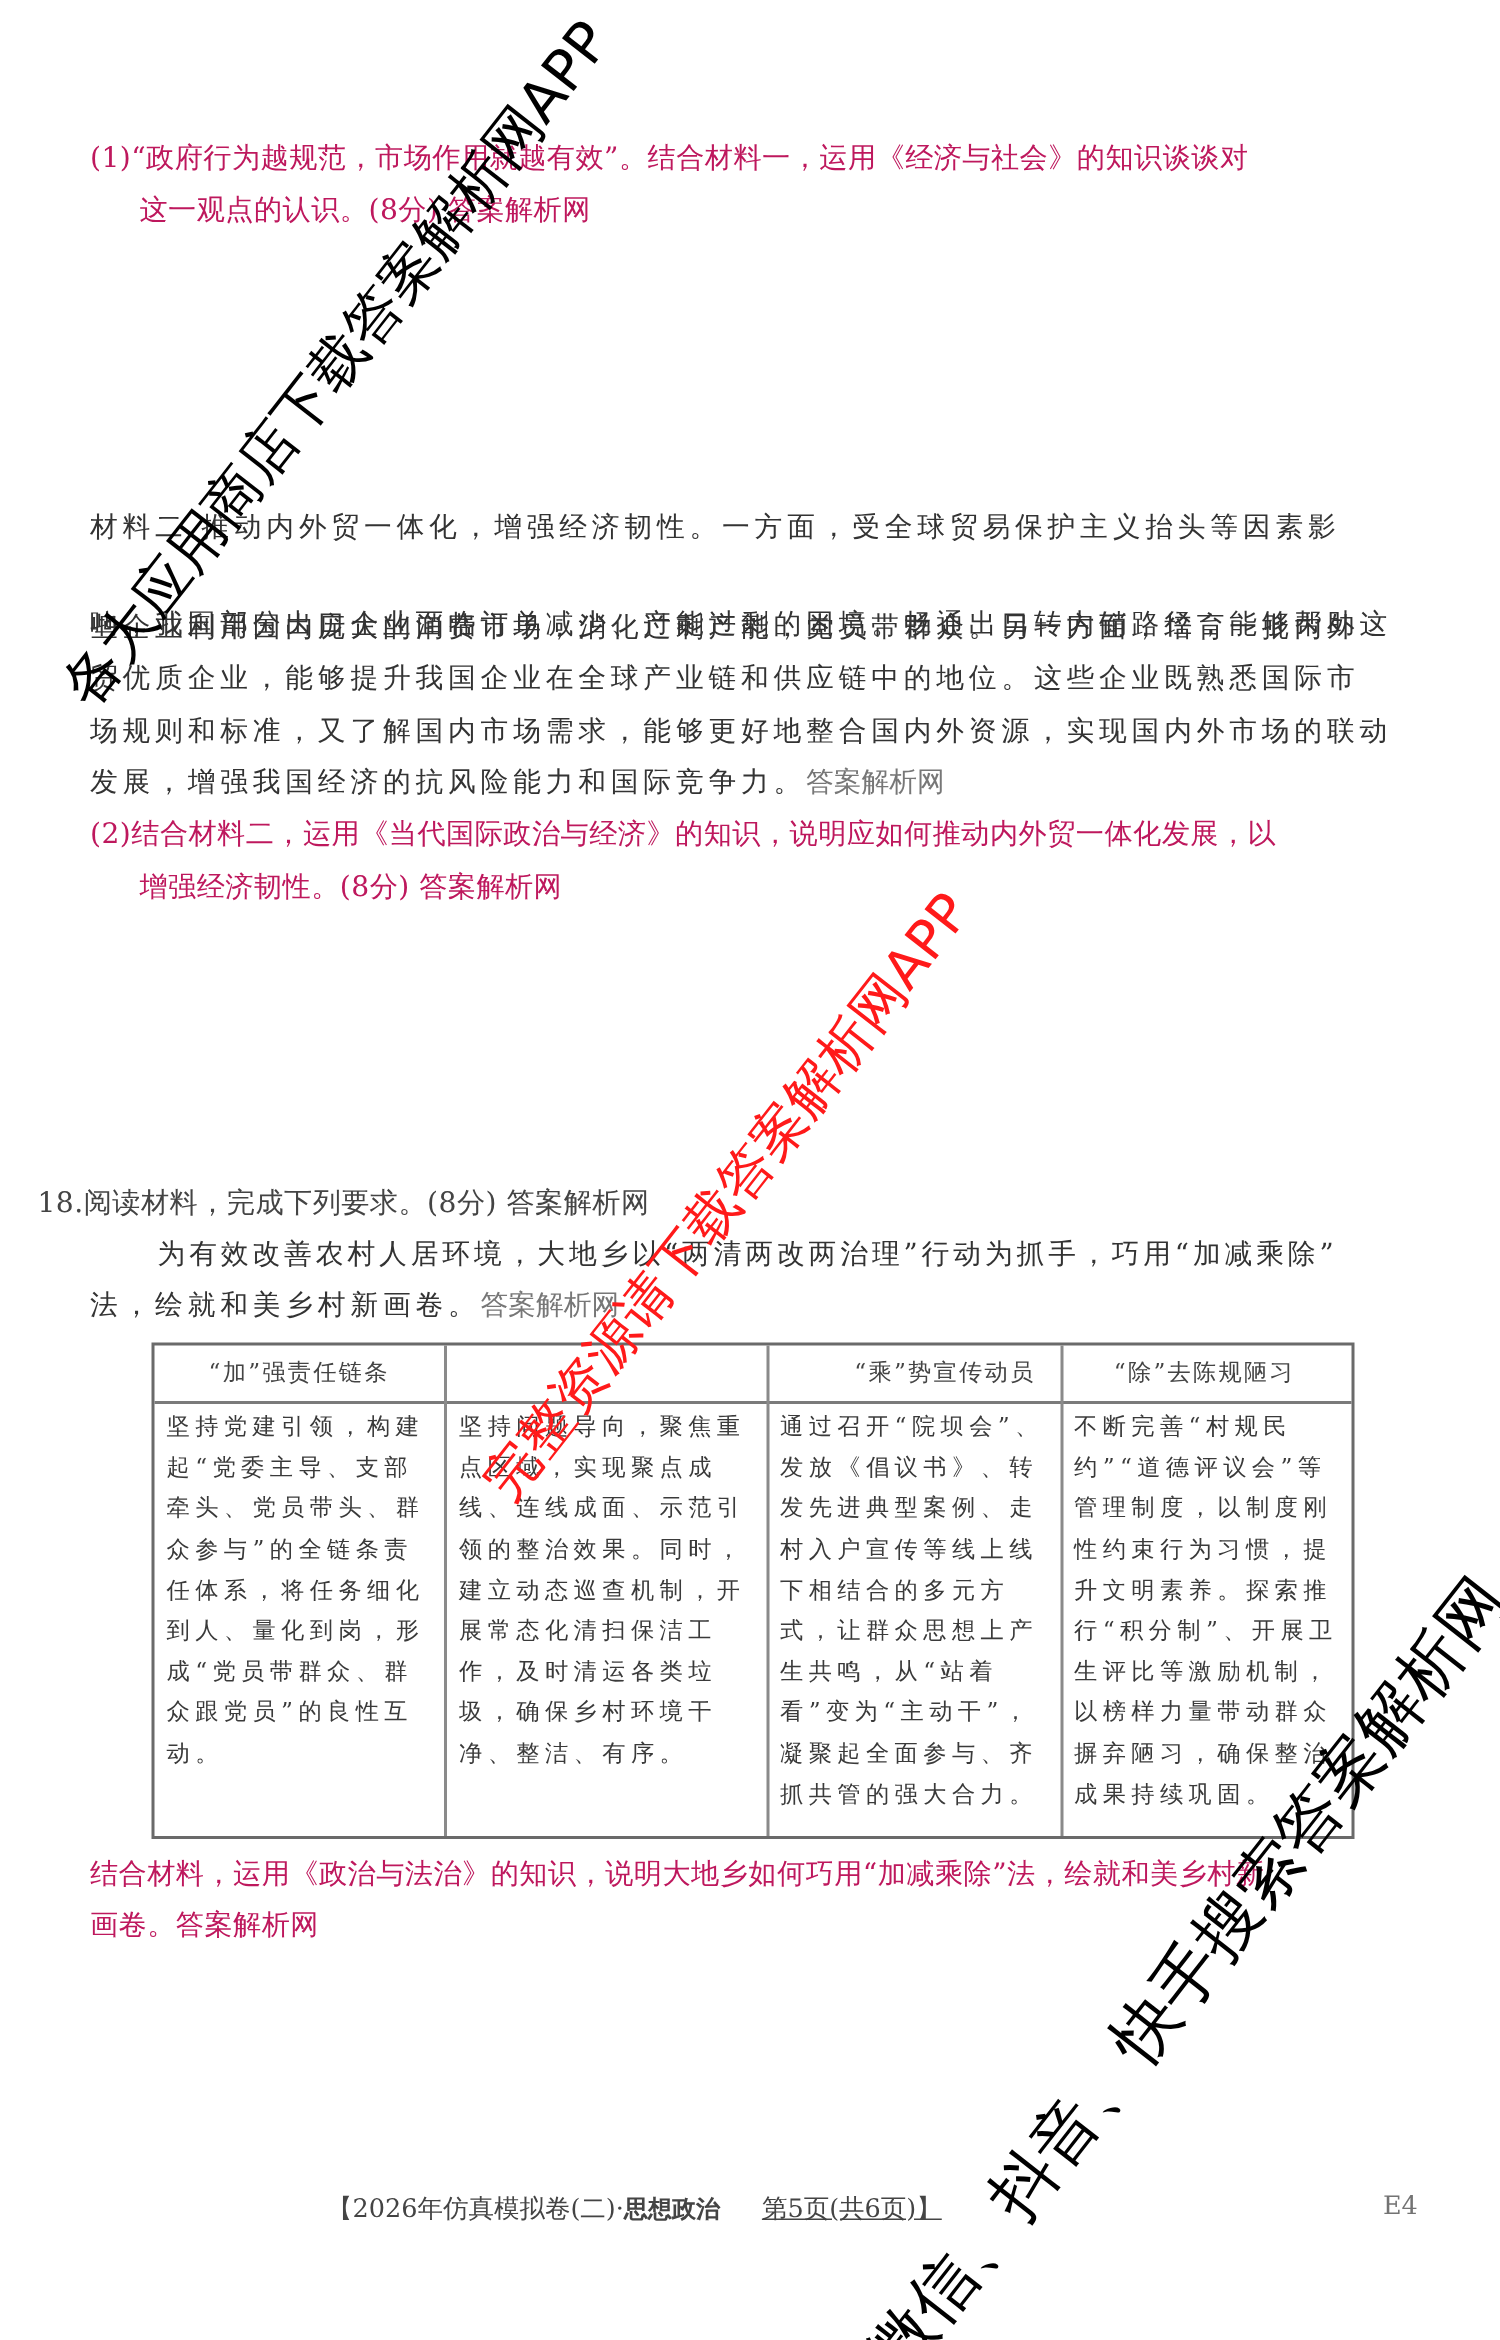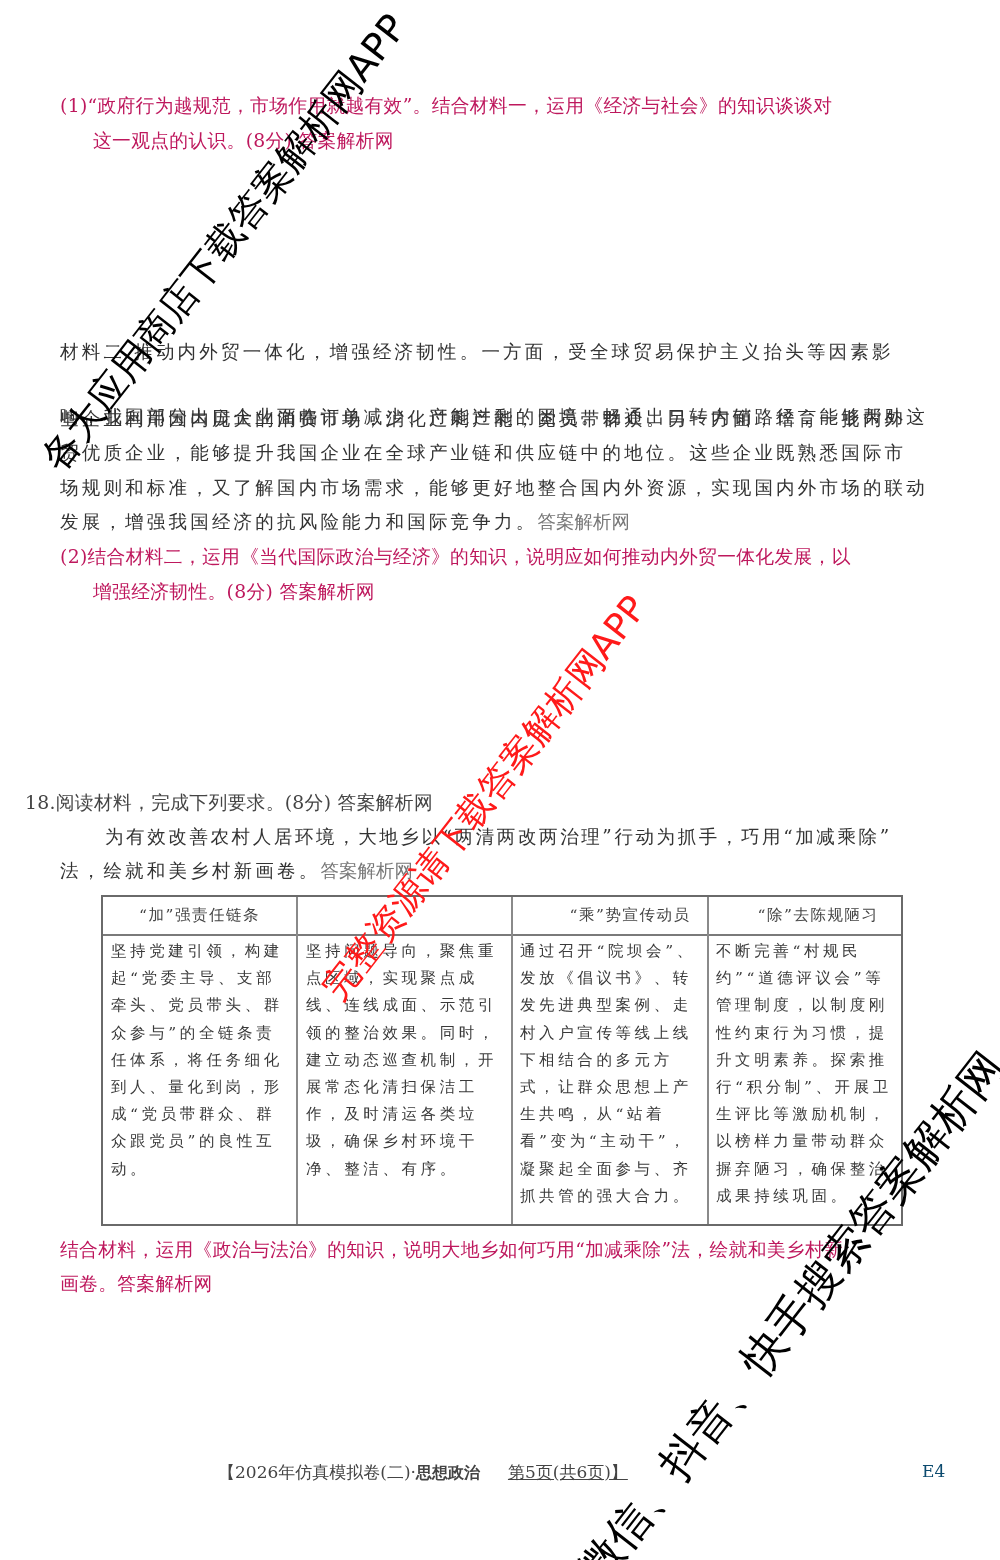--- a/index.html
+++ b/index.html
@@ -30,21 +30,21 @@
     position:absolute; top:0; height:37px; line-height:37px; text-align:center;
     font-size:15.5px; color:#444; letter-spacing:1.5px;
   }
   .tbl .cell {
     position:absolute; top:41px; padding:0; font-size:15.5px; line-height:27.2px;
     color:#3a3a3a; letter-spacing:3.6px; word-break:break-all; white-space:normal;
   }
 
   .footer { position:absolute; top:1461px; font-size:17px; color:#444; white-space:nowrap; }
   .footer .bold { font-weight:bold; font-family:"DejaVu Sans","Liberation Sans",sans-serif; font-size:16px; }
-  .code { position:absolute; left:922px; top:1461px; font-size:17px; color:#0c4a6e; }
+  .code { position:absolute; left:922px; top:1461px; font-size:17px; color:#737373; }
 
   .wm {
     position:absolute; white-space:nowrap; transform-origin:0 0;
     font-family:"DejaVu Sans","Liberation Sans",sans-serif; font-weight:normal;
   }
   .wm.black { color:#000; }
   .wm.red { color:#ff1a1a; }
 </style>
 </head>
 <body>
@@ -73,21 +73,21 @@
 </div>
 
 <div class="tbl">
   <div class="hdr"></div>
   <div class="vline" style="left:193px;"></div>
   <div class="vline" style="left:408px;"></div>
   <div class="vline" style="left:604px;"></div>
 
   <div class="hcell" style="left:0; width:193px;">“加”强责任链条</div>
   <div class="hcell" style="left:410px; width:234px;">“乘”势宣传动员</div>
-  <div class="hcell" style="left:606px; width:218px;">“除”去陈规陋习</div>
+  <div class="hcell" style="left:591px; width:218px;">“除”去陈规陋习</div>
 
   <div class="cell" style="left:8px; width:182px;">坚持党建引领，构建起“党委主导、支部牵头、党员带头、群众参与”的全链条责任体系，将任务细化到人、量化到岗，形成“党员带群众、群众跟党员”的良性互动。</div>
   <div class="cell" style="left:203px; width:202px;">坚持问题导向，聚焦重点区域，实现聚点成线、连线成面、示范引领的整治效果。同时，建立动态巡查机制，开展常态化清扫保洁工作，及时清运各类垃圾，确保乡村环境干净、整洁、有序。</div>
   <div class="cell" style="left:417px; width:186px;">通过召开“院坝会”、发放《倡议书》、转发先进典型案例、走村入户宣传等线上线下相结合的多元方式，让群众思想上产生共鸣，从“站着看”变为“主动干”，凝聚起全面参与、齐抓共管的强大合力。</div>
   <div class="cell" style="left:613px; width:186px;">不断完善“村规民约”“道德评议会”等管理制度，以制度刚性约束行为习惯，提升文明素养。探索推行“积分制”、开展卫生评比等激励机制，以榜样力量带动群众摒弃陋习，确保整治成果持续巩固。</div>
 </div>
 
 <div class="line" style="left:60px; top:1238px; font-size:18.8px;">结合材料，运用《政治与法治》的知识，说明大地乡如何巧用“加减乘除”法，绘就和美乡村新</div>
 <div class="line" style="left:60px; top:1272px; font-size:18.8px;">画卷。答案解析网</div>
 

